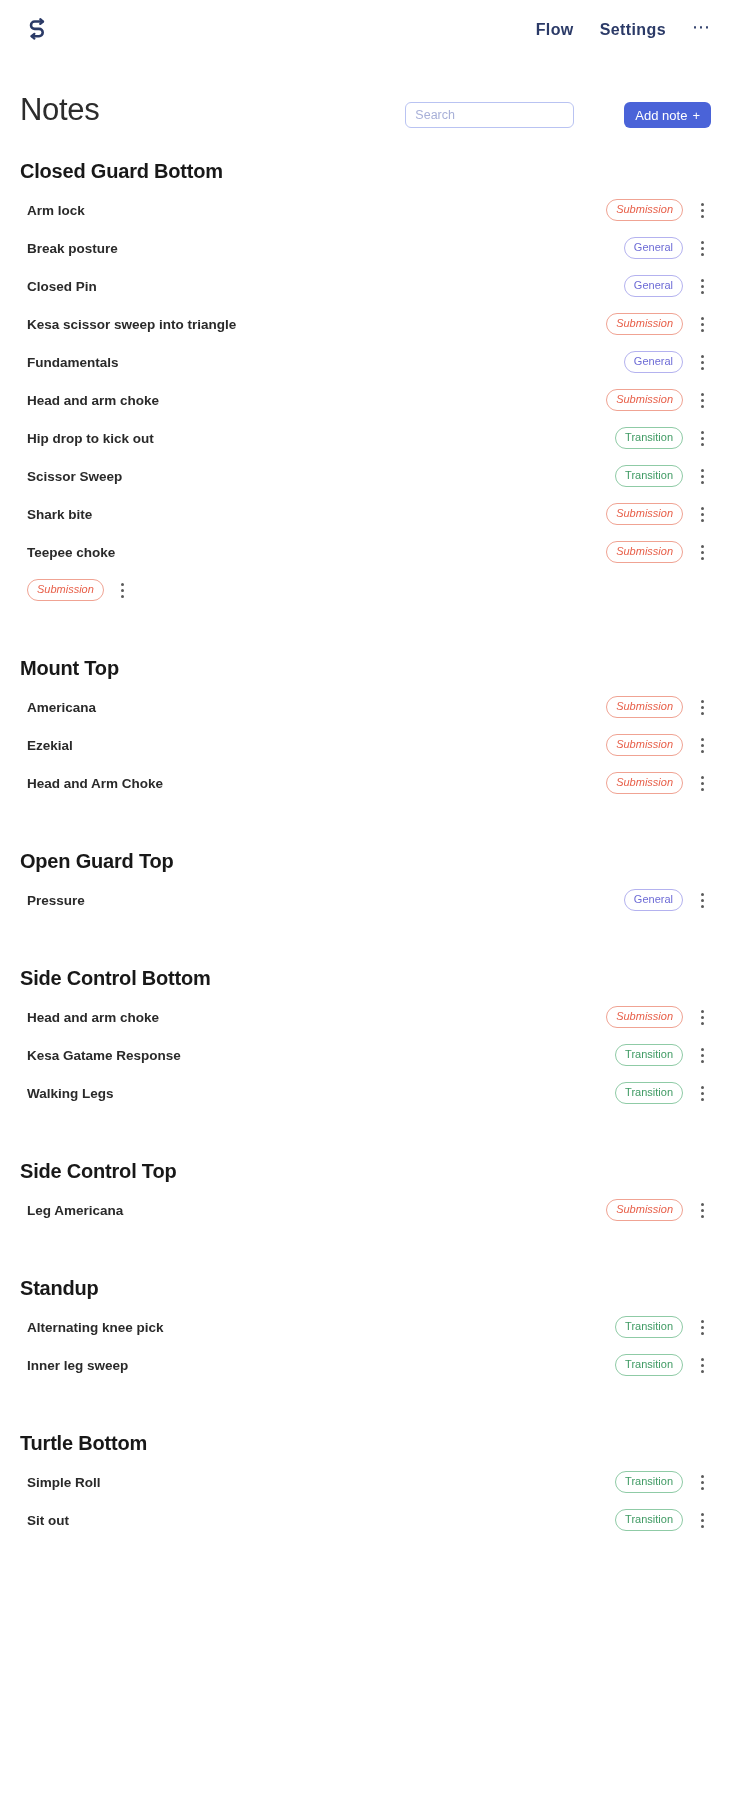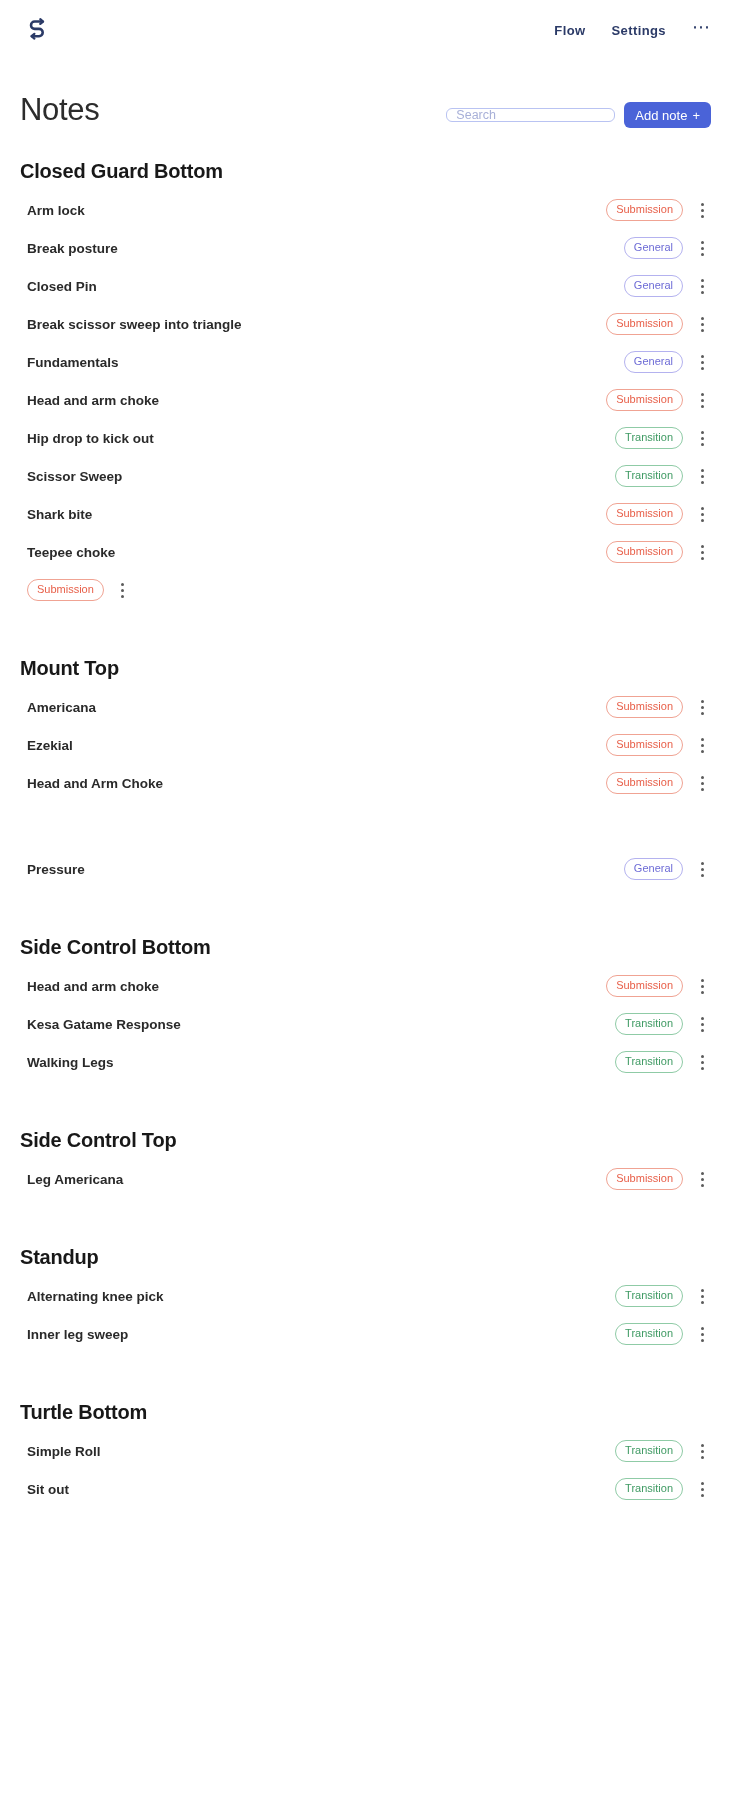--- a/index.html
+++ b/index.html
@@ -40,21 +40,21 @@
   }
   .logo svg { display: block; }
 
   .nav-right {
     display: flex;
     align-items: center;
     gap: 26px;
   }
 
   .nav-link {
-    font-size: 13px;
+    font-size: 16px;
     font-weight: 600;
     letter-spacing: 0.4px;
     color: #2b3a67;
     text-decoration: none;
     cursor: pointer;
     white-space: nowrap;
   }
 
   .nav-dots {
     font-size: 18px;
@@ -81,21 +81,21 @@
   }
 
   .title-actions {
     display: flex;
     align-items: center;
     gap: 9px;
   }
 
   .search-input {
     width: 169px;
-    height: 14px;
+    height: 26px;
     border: 1px solid #b9c3f2;
     border-radius: 6px;
     background: #ffffff;
     font-family: "Liberation Sans", sans-serif;
     font-size: 12.5px;
     color: #4b5563;
     padding: 0 9px;
     outline: none;
   }
   .search-input::placeholder { color: #a8b0d8; }
@@ -108,20 +108,21 @@
     color: #ffffff;
     font-family: "Liberation Sans", sans-serif;
     font-size: 13px;
     font-weight: 400;
     padding: 0 11px;
     cursor: pointer;
     display: flex;
     align-items: center;
     gap: 5px;
     white-space: nowrap;
+    margin-left: 41px;
   }
 
   
   .content { padding: 0 26px 40px 20px; }
 
   .section { margin-top: 26px; }
   .section:first-child { margin-top: 32px; }
 
   .section-title {
     font-size: 20px;
@@ -152,21 +153,21 @@
 
   .badge {
     font-size: 11px;
     line-height: 1;
     padding: 4px 9px 5px;
     border-radius: 999px;
     border: 1px solid;
     white-space: nowrap;
     background: #ffffff;
   }
-  .badge.submission { color: #e8604a; border-color: #f0a393; }
+  .badge.submission { color: #e8604a; border-color: #f0a393; font-style: italic; }
   .badge.general    { color: #6d6bd6; border-color: #b4b2ef; }
   .badge.transition { color: #3f9a63; border-color: #8fcba6; }
 
   .kebab {
     width: 18px;
     height: 22px;
     display: flex;
     flex-direction: column;
     align-items: center;
     justify-content: center;
@@ -241,21 +242,21 @@
         <div class="note-row">
           <span class="note-name">Closed Pin</span>
           <span class="badge general">General</span>
           <span class="kebab">
             <i></i>
             <i></i>
             <i></i>
           </span>
         </div>
         <div class="note-row">
-          <span class="note-name">Break scissor sweep into triangle</span>
+          <span class="note-name">Kesa scissor sweep into triangle</span>
           <span class="badge submission">Submission</span>
           <span class="kebab">
             <i></i>
             <i></i>
             <i></i>
           </span>
         </div>
         <div class="note-row">
           <span class="note-name">Fundamentals</span>
           <span class="badge general">General</span>
@@ -345,20 +346,21 @@
           <span class="badge submission">Submission</span>
           <span class="kebab">
             <i></i>
             <i></i>
             <i></i>
           </span>
         </div>
         <div class="section-gap"></div>
       </div>
       <div class="section">
+        <div class="section-title">Open Guard Top</div>
         <div class="note-row">
           <span class="note-name">Pressure</span>
           <span class="badge general">General</span>
           <span class="kebab">
             <i></i>
             <i></i>
             <i></i>
           </span>
         </div>
         <div class="section-gap"></div>

